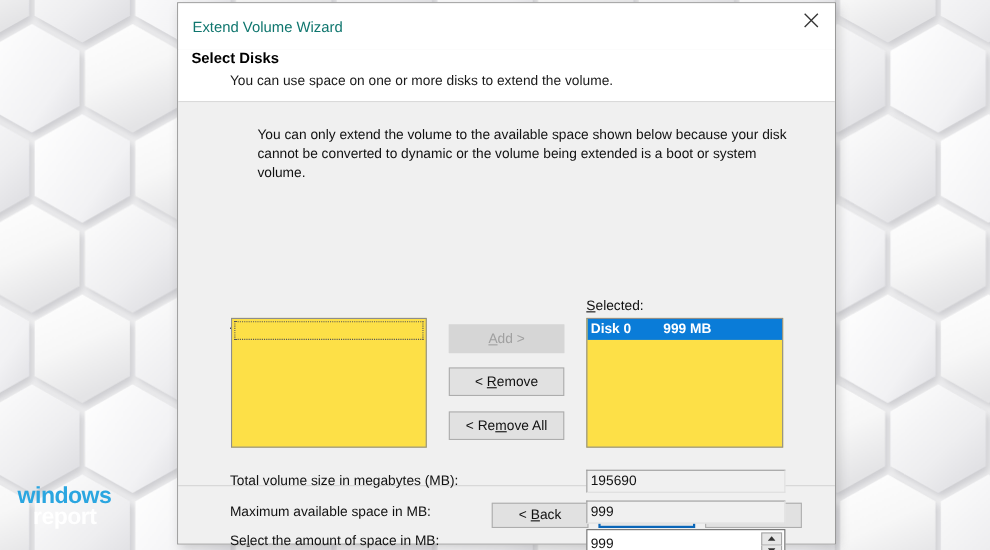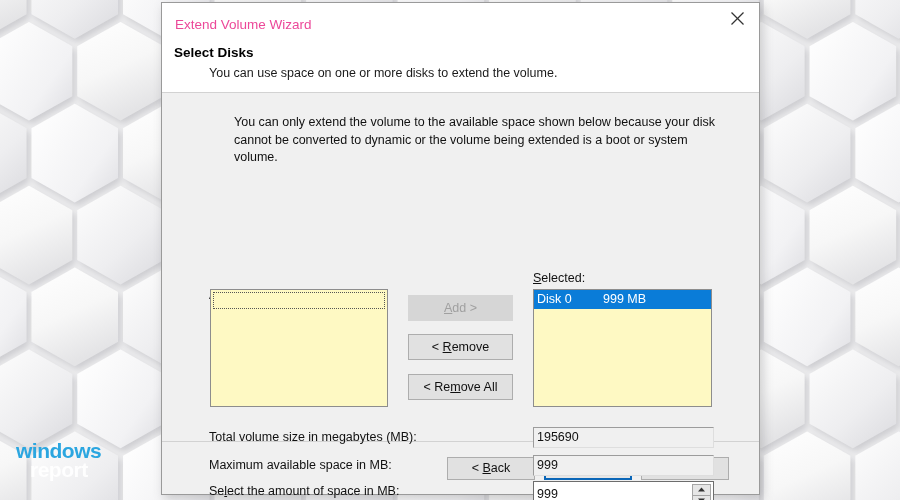--- a/index.html
+++ b/index.html
@@ -70,21 +70,21 @@
   .titlebar {
     height: 42px;
     background: #ffffff;
     display: flex;
     align-items: center;
     flex: none;
     position: relative;
   }
   .titlebar .title {
     font-size: 13.5px;
-    color: #ec4899;
+    color: #0f766e;
     margin-left: 13px;
   }
   .close-btn {
     position: absolute;
     right: 0;
     top: 0;
     width: 44px;
     height: 30px;
     display: flex;
     align-items: center;
@@ -133,24 +133,25 @@
   .lbl {
     position: absolute;
     font-size: 12.5px;
     color: #111;
   }
   .lbl-available { left: 47px; top: 195px; }
   .lbl-selected  { left: 371px; top: 178px; }
 
   .listbox {
     position: absolute;
-    background: #fef9c3;
+    background: #fde047;
     border: 1px solid #8d8d8d;
     box-sizing: border-box;
     overflow: hidden;
+    font-weight: bold;
   }
   .listbox-available {
     left: 48px; top: 196px; width: 178px; height: 118px;
   }
   .listbox-selected {
     left: 371px; top: 196px; width: 179px; height: 118px;
   }
   .focus-row {
     margin: 2px;
     height: 17px;

